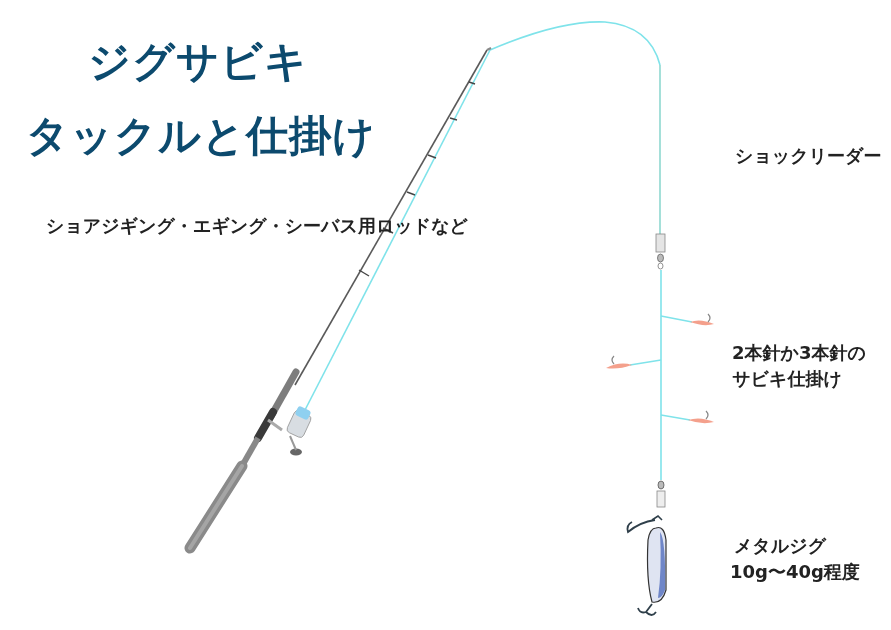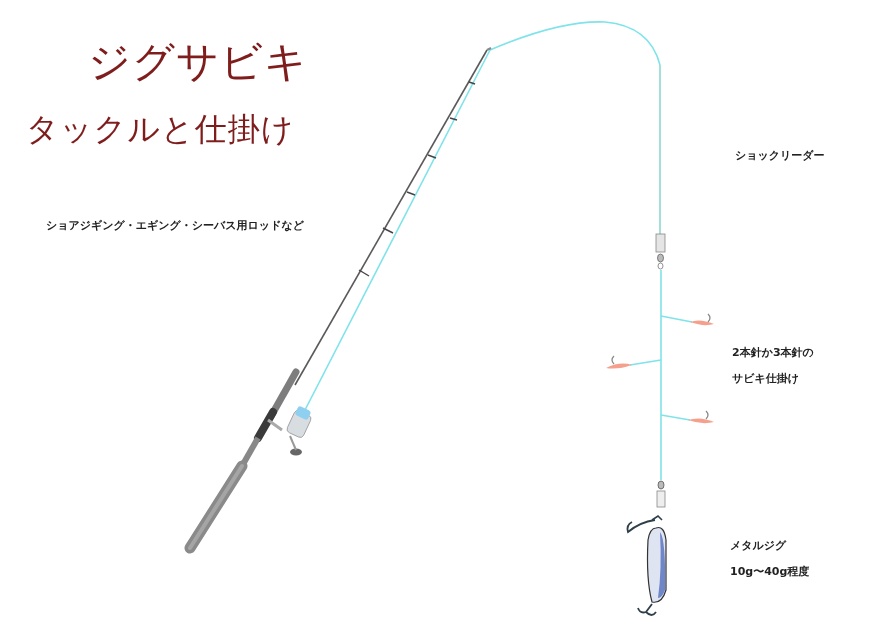--- a/index.html
+++ b/index.html
@@ -1,22 +1,22 @@
 <!DOCTYPE html>
 <html><head>
   <meta charset="utf-8">
   <style>
     html, body { margin: 0; padding: 0; background: #ffffff; }
     body { width: 891px; height: 630px; position: relative; overflow: hidden;
            font-family: "DejaVu Sans", "Liberation Sans", sans-serif; color: #1a1a1a; }
-    .title { position: absolute; font-weight: normal; color: #7f1d1d; letter-spacing: 1px; white-space: nowrap; }
+    .title { position: absolute; font-weight: bold; color: #0c4a6e; letter-spacing: 1px; white-space: nowrap; }
     .title-1 { left: 88px; top: 34px; font-size: 42px; }
-    .title-2 { left: 26px; top: 108px; font-size: 32px; }
-    .label { position: absolute; font-size: 11px; font-weight: bold; color: #222; line-height: 26px; white-space: nowrap; }
-    .label.center { text-align: left; }
+    .title-2 { left: 26px; top: 108px; font-size: 42px; }
+    .label { position: absolute; font-size: 18px; font-weight: bold; color: #222; line-height: 26px; white-space: nowrap; }
+    .label.center { text-align: center; }
     #diagram { position: absolute; left: 0; top: 0; }
   </style>
 </head>
 <body>
 
 <div class="title title-1">ジグサビキ</div>
 <div class="title title-2">タックルと仕掛け</div>
 
 <svg id="diagram" width="891" height="630" viewBox="0 0 891 630">
 

